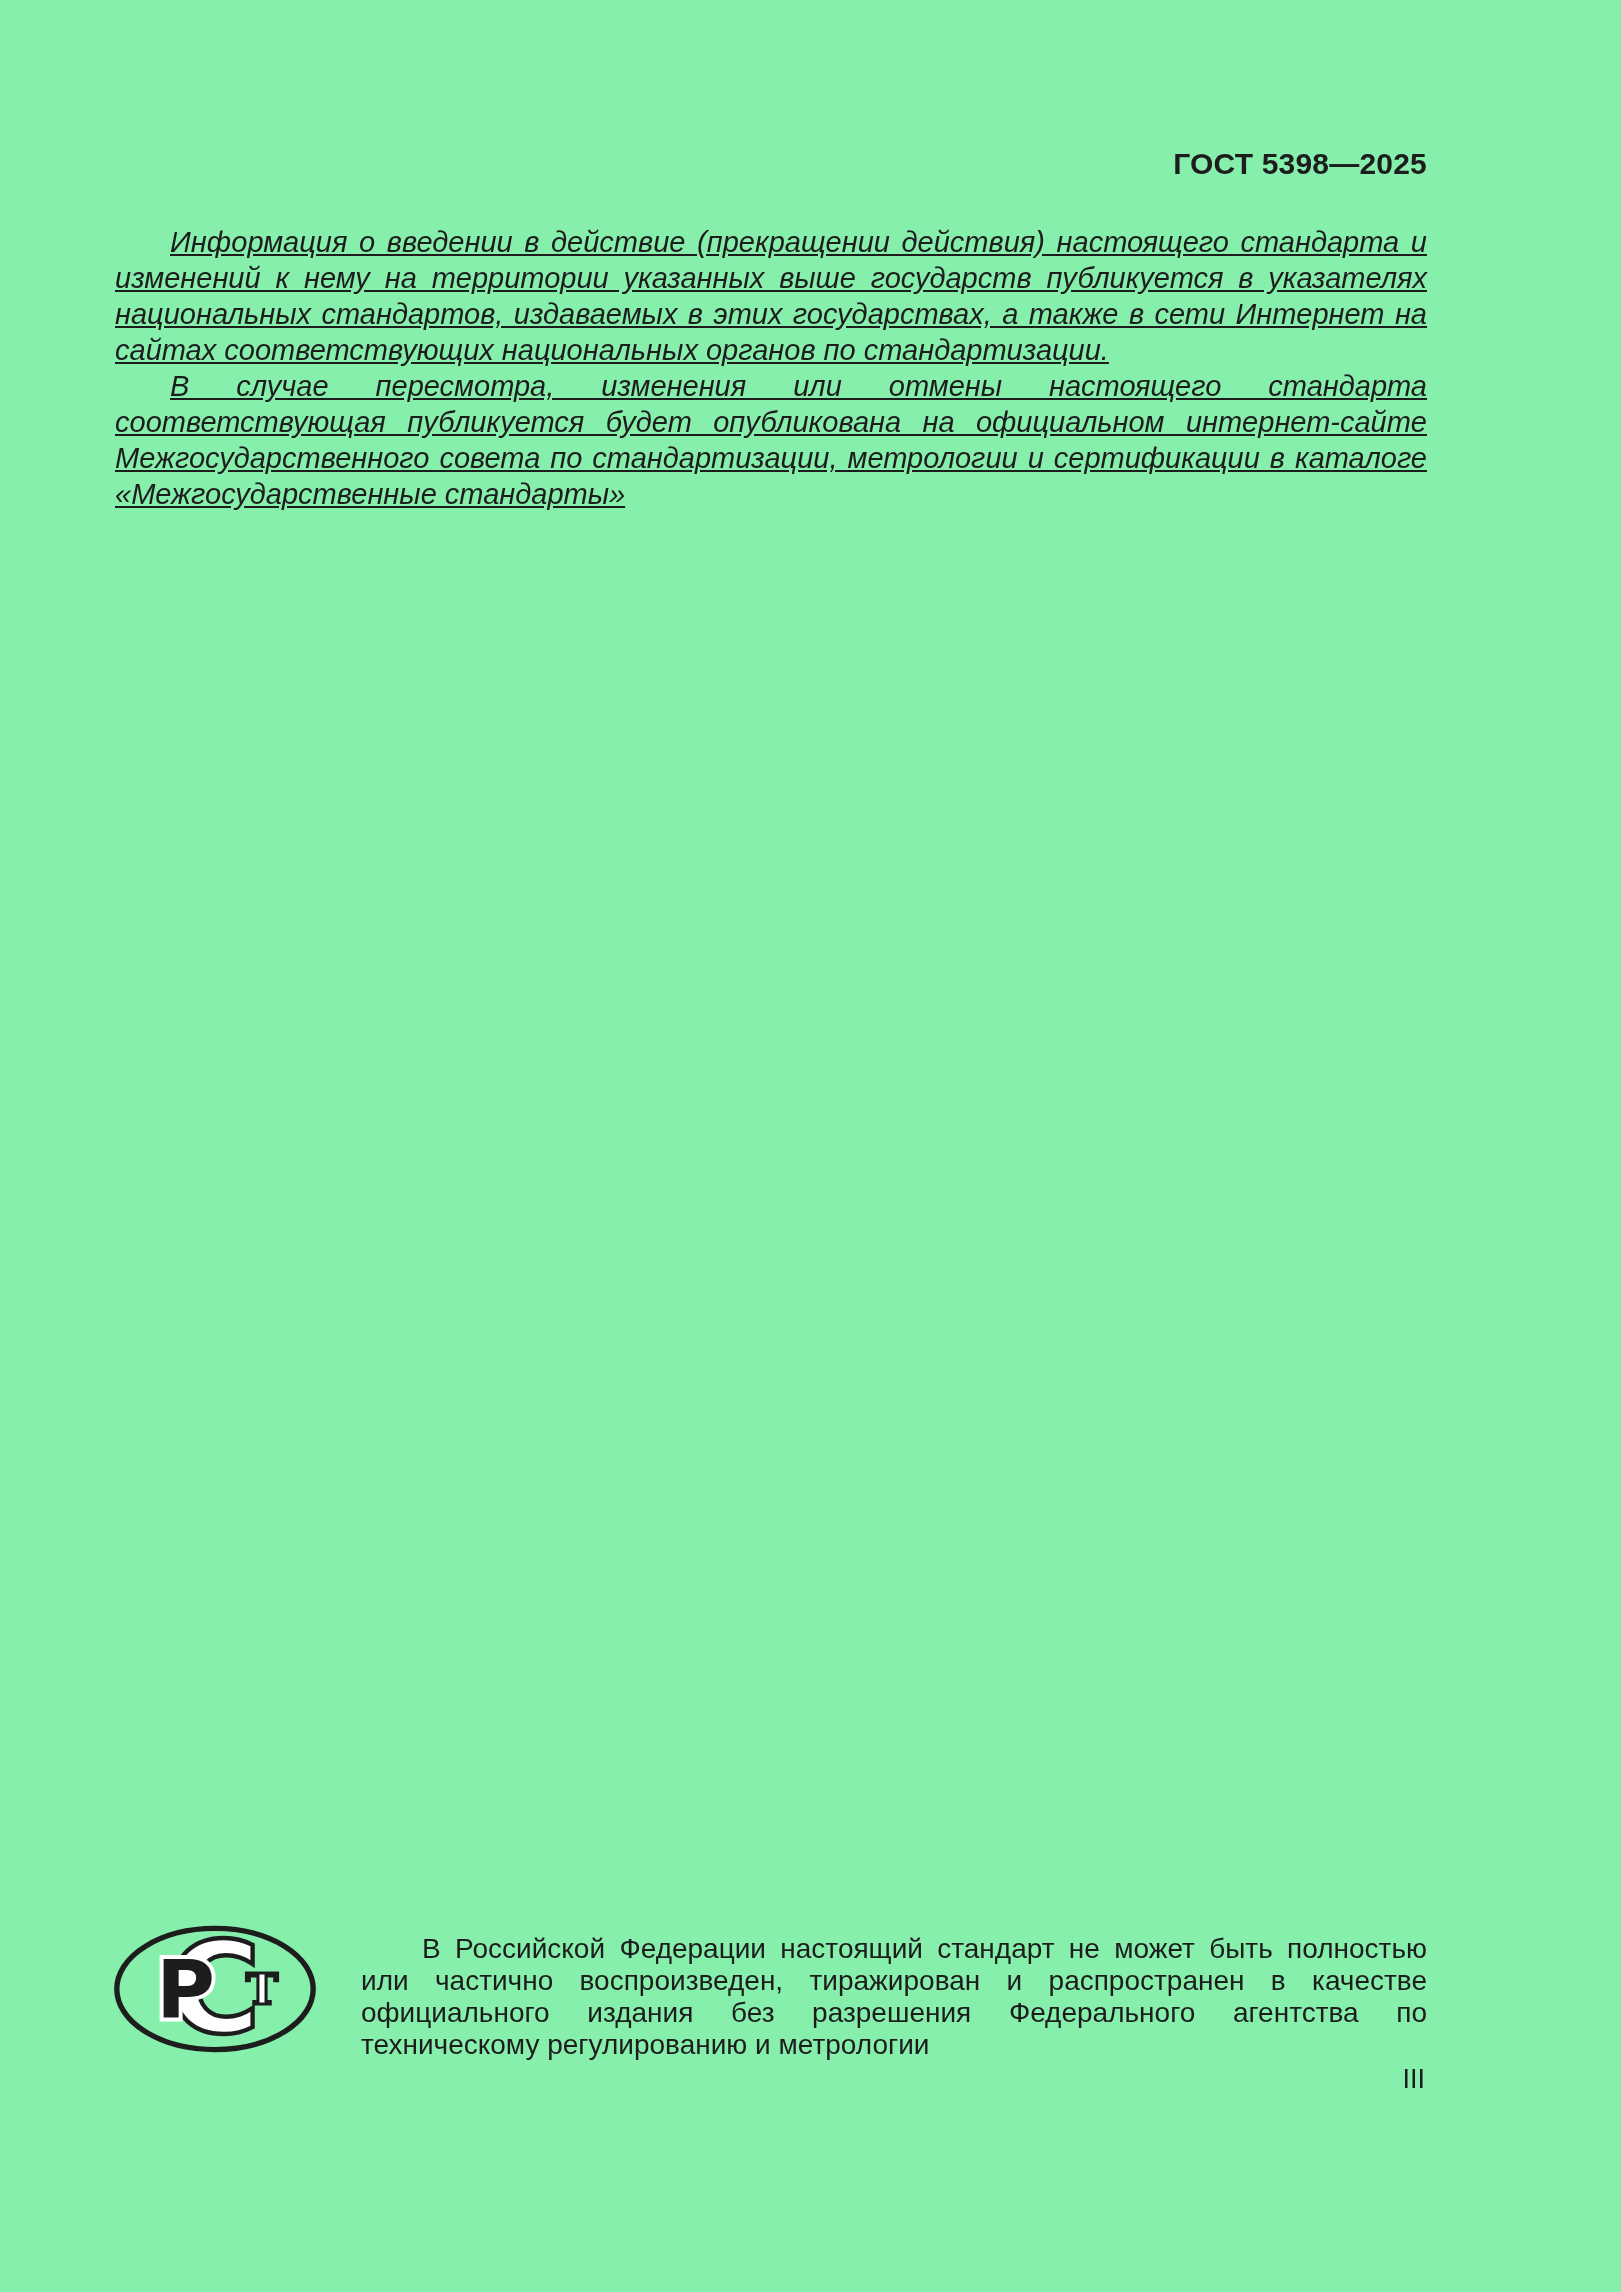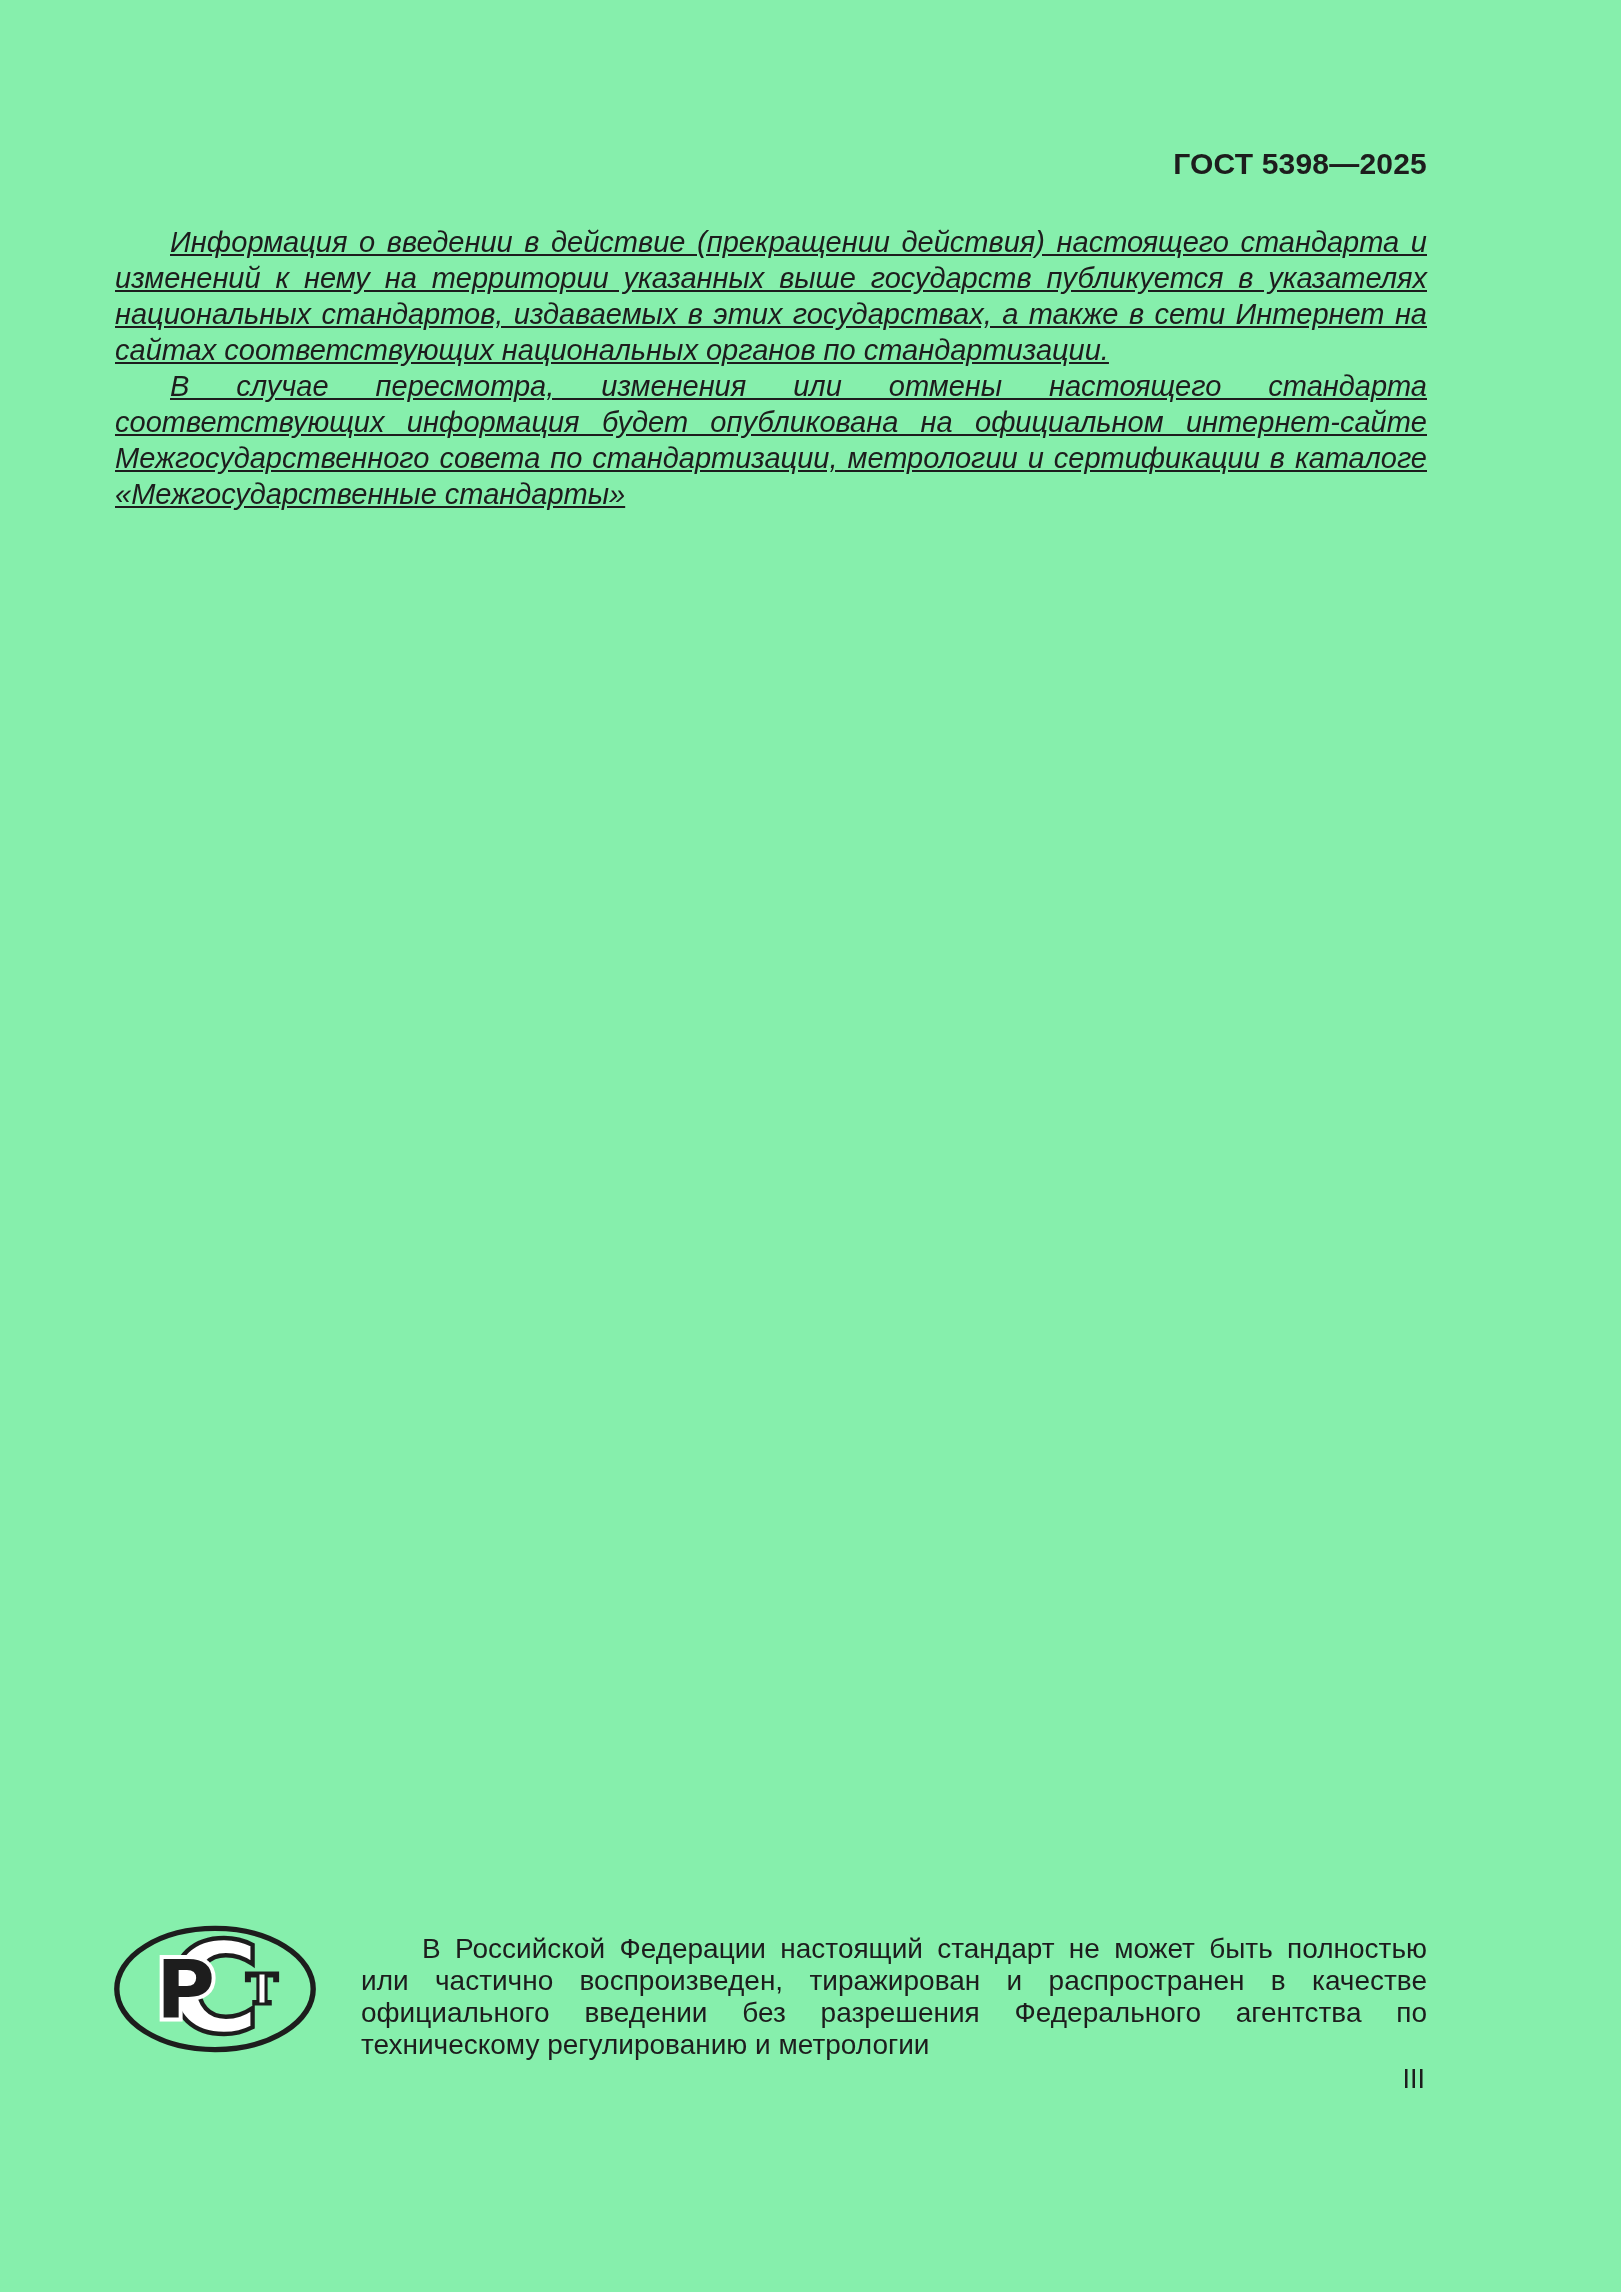--- a/index.html
+++ b/index.html
@@ -83,25 +83,25 @@
 <body>
 
 <div class="page">
 
   <div class="content">
 
     <div class="doc-code">ГОСТ 5398—2025</div>
 
     <div class="intro">
       <p>Информация о введении в действие (прекращении действия) настоящего стандарта и изменений к нему на территории указанных выше государств публикуется в указателях национальных стандартов, издаваемых в этих государствах, а также в сети Интернет на сайтах соответствующих национальных органов по стандартизации.</p>
-      <p>В случае пересмотра, изменения или отмены настоящего стандарта соответствующих информация будет опубликована на официальном интернет-сайте Межгосударственного совета по стандартизации, метрологии и сертификации в каталоге «Межгосударственные стандарты»</p>
+      <p>В случае пересмотра, изменения или отмены настоящего стандарта соответствующая публикуется будет опубликована на официальном интернет-сайте Межгосударственного совета по стандартизации, метрологии и сертификации в каталоге «Межгосударственные стандарты»</p>
     </div>
 
 
-    <p class="restriction">В Российской Федерации настоящий стандарт не может быть полностью или частично воспроизведен, тиражирован и распространен в качестве официального введении без разрешения Федерального агентства по техническому регулированию и метрологии</p>
+    <p class="restriction">В Российской Федерации настоящий стандарт не может быть полностью или частично воспроизведен, тиражирован и распространен в качестве официального издания без разрешения Федерального агентства по техническому регулированию и метрологии</p>
 
     <div class="page-number">III</div>
   </div>
 
   <div class="logo-wrap">
     <svg width="204" height="128" viewBox="0 0 208 131">
       <ellipse cx="104" cy="65.5" rx="100.5" ry="62" fill="none" stroke="#1d1d1d" stroke-width="5.5"></ellipse>
       <text x="103" y="109" font-family="'DejaVu Sans', sans-serif" font-weight="bold" font-size="130" text-anchor="middle" fill="#ffffff" stroke="#1d1d1d" stroke-width="4.5">С</text>
       <text x="74" y="94" font-family="'DejaVu Sans', sans-serif" font-weight="bold" font-size="82" text-anchor="middle" fill="#1d1d1d" stroke="#ffffff" stroke-width="8" paint-order="stroke">Р</text>
       <text x="152" y="81" font-family="'DejaVu Serif', serif" font-weight="bold" font-size="44" text-anchor="middle" fill="#ffffff" stroke="#1d1d1d" stroke-width="3.2">Т</text>

